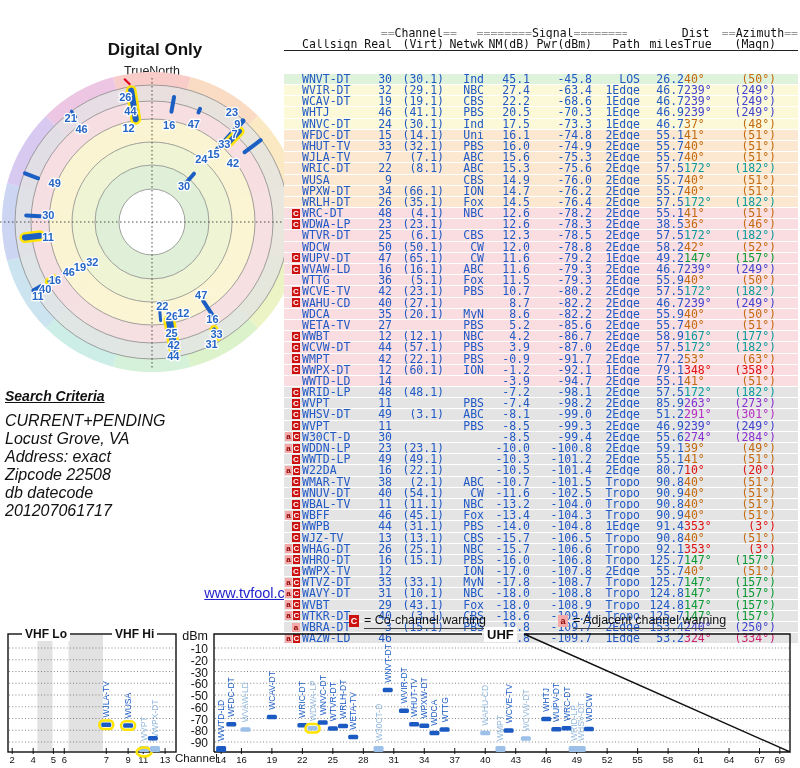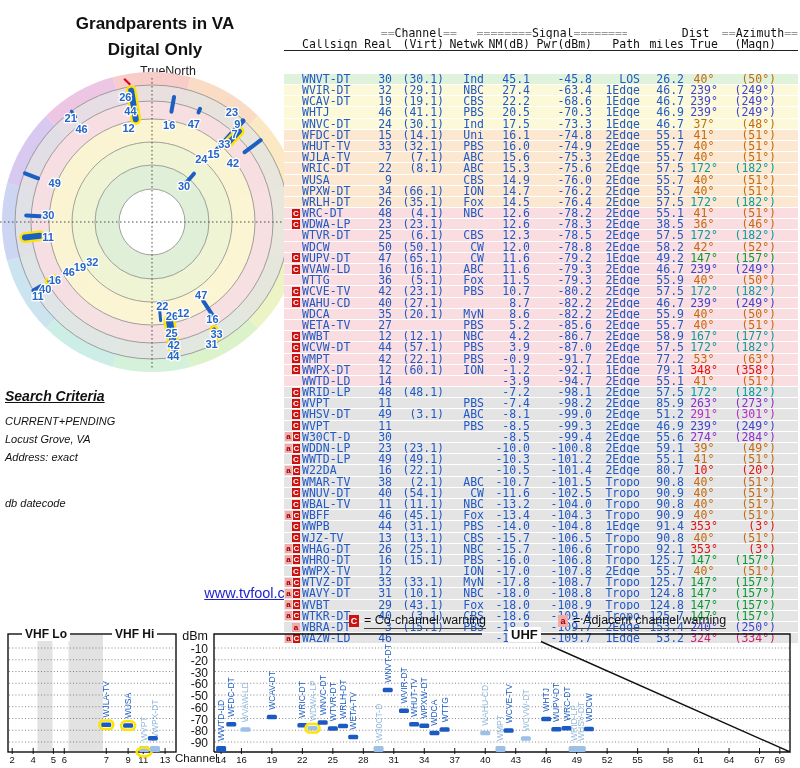--- a/index.html
+++ b/index.html
@@ -4,22 +4,22 @@
 <style>
   html,body{margin:0;padding:0;background:#fff;}
   #page{position:relative;width:800px;height:768px;background:#fff;overflow:hidden;
         font-family:"Liberation Sans",sans-serif;color:#111;}
   .abs{position:absolute;}
   
   #title1,#title2{width:300px;text-align:center;font-weight:bold;font-size:17px;}
   #north{width:304px;text-align:center;font-size:12.5px;color:#222;}
   #search{width:300px;text-align:left;font-style:italic;}
   #search h3{margin:0 0 8px 0;font-size:14px;text-decoration:underline;}
-  #search .ln{font-size:11px;line-height:18px;}
-  #dcode{margin-top:28px;}
+  #search .ln{font-size:16px;line-height:18px;}
+  #dcode{}
   #tvflink{width:300px;text-align:right;font-size:14.5px;}
   #tvflink a{color:#2222cc;text-decoration:underline;cursor:pointer;}
   
   #tbl-wrap{left:284px;top:6px;width:514px;font-family:"DejaVu Sans Mono",monospace;
             font-size:11.5px;line-height:11.2px;white-space:pre;}
   .hrow{display:flex;height:11px;color:#111;}
   .hrow .eq{color:#999;}
   .row{display:flex;height:11.2px;border-bottom:1px solid #fff;box-sizing:border-box;}
   .c{display:inline-block;overflow:hidden;}
   .warn{width:16px;display:flex;justify-content:flex-end;align-items:center;}
@@ -28,43 +28,42 @@
   .wa{background:#f5a9a9;color:#8b0000;}
   .wc{background:#cc1111;color:#fff;}
   .call{width:62px;text-align:left;padding-left:2px;color:#2159c5;}
   .real{width:28px;text-align:right;color:#2159c5;}
   .virt{width:52px;text-align:right;color:#2159c5;}
   .net{width:40px;text-align:right;color:#2159c5;}
   .nm{width:46px;text-align:right;color:#2159c5;}
   .pwr{width:62px;text-align:right;color:#2159c5;}
   .path{width:48px;text-align:right;color:#2159c5;}
   .mi{width:44px;text-align:right;color:#2159c5;}
-  .tru{width:40px;text-align:center;}
+  .tru{width:40px;text-align:left;}
   .mag{width:52px;text-align:right;}
   .b-green{background:#def2dc;} .b-yellow{background:#fbf9d8;}
   .b-peach{background:#fce8d0;} .b-pink{background:#fadde0;} .b-gray{background:#e4e4e4;}
   #hunderline{border-bottom:1.2px solid #222;height:0;}
   
   .lgbox{width:10px;height:12px;font-size:9px;font-weight:bold;text-align:center;line-height:12px;}
   .lgtext{font-size:12.5px;border-bottom:1px solid #444;padding-bottom:1px;}
   
   .chart-label{background:#fff;font-weight:bold;font-size:12px;padding:0 3px;}
   #uhf-label{font-size:13px;}
   #dbm-scale div{height:11.75px;width:30px;text-align:right;font-size:12px;}
   #dbm-title{font-size:12.5px;width:30px;text-align:right;}
   #channel-label{font-size:11.5px;}
 </style>
 </head>
 <body>
 
 <div id="page">
 
-  <div id="title1" class="abs" style="left:5px;top:14px;">Grandparents in VA</div>
   <div id="title2" class="abs" style="left:5px;top:40px;">Digital Only</div>
-  <div id="north" class="abs" style="left:16px;top:64px;">TrueNorth</div>
+  <div id="north" class="abs" style="left:0px;top:64px;">TrueNorth</div>
   <svg id="radar" class="abs" style="left:0px;top:58px;" width="304" height="320">
       <path d="M152 164 L113.2 19.1 A150 150 0 0 1 190.8 19.1 Z" fill="#f8cdc9"></path>
       <path d="M152 164 L190.8 19.1 A150 150 0 0 1 258.1 57.9 Z" fill="#f9dcc3"></path>
       <path d="M152 164 L258.1 57.9 A150 150 0 0 1 296.9 125.2 Z" fill="#fae9c3"></path>
       <path d="M152 164 L296.9 125.2 A150 150 0 0 1 296.9 202.8 Z" fill="#f7f0c2"></path>
       <path d="M152 164 L296.9 202.8 A150 150 0 0 1 258.1 270.1 Z" fill="#ecf3c4"></path>
       <path d="M152 164 L258.1 270.1 A150 150 0 0 1 190.8 308.9 Z" fill="#dcf2cb"></path>
       <path d="M152 164 L190.8 308.9 A150 150 0 0 1 113.2 308.9 Z" fill="#d5f1da"></path>
       <path d="M152 164 L113.2 308.9 A150 150 0 0 1 45.9 270.1 Z" fill="#cdeee6"></path>
       <path d="M152 164 L45.9 270.1 A150 150 0 0 1 7.1 202.8 Z" fill="#cbe4f0"></path>
@@ -138,23 +137,25 @@
       <text x="216.5" y="279.7172770881926" text-anchor="middle" font-size="11" font-weight="bold" fill="#2565c5" stroke="#ffffff" stroke-width="2.5" paint-order="stroke" font-family="&quot;Liberation Sans&quot;,sans-serif">33</text>
       <text x="211.6184759633145" y="290.23599029668674" text-anchor="middle" font-size="11" font-weight="bold" fill="#2565c5" stroke="#ffffff" stroke-width="2.5" paint-order="stroke" font-family="&quot;Liberation Sans&quot;,sans-serif">31</text>
     </svg>
 
   <div id="search" class="abs" style="left:5px;top:388px;">
     <h3>Search Criteria</h3>
     <div id="search-lines">
         <div class="ln">CURRENT+PENDING</div>
         <div class="ln">Locust Grove, VA</div>
         <div class="ln">Address: exact</div>
+        <div class="ln">Zipcode 22508</div>
       </div>
     <div id="dcode">
         <div class="ln">db datecode</div>
+        <div class="ln">201207061717</div>
       </div>
   </div>
 
   <div id="tvflink" class="abs" style="left:5px;top:585px;">
     <a>www.tvfool.com</a>
   </div>
 
   <div id="tbl-wrap" class="abs">
     <div id="tbl-head"><div class="hrow"><span class="c warn"></span><span class="c call"></span><span class="c" style="width: 120px; text-align: center;"><span class="eq">==</span>Channel<span class="eq">==</span></span><span class="c" style="width: 156px; text-align: center;"><span class="eq">========</span>Signal<span class="eq">========</span></span><span class="c" style="width: 86px; text-align: right;">Dist</span><span class="c" style="width: 92px; text-align: right;"><span class="eq">==</span>Azimuth<span class="eq">==</span></span></div><div class="hrow"><span class="c warn"></span><span class="c call" style="color: rgb(17, 17, 17);">Callsign</span><span class="c real" style="color: rgb(17, 17, 17);">Real</span><span class="c virt" style="color: rgb(17, 17, 17);">(Virt)</span><span class="c net" style="color: rgb(17, 17, 17);">Netwk</span><span class="c nm" style="color: rgb(17, 17, 17);">NM(dB)</span><span class="c pwr" style="color: rgb(17, 17, 17);">Pwr(dBm)</span><span class="c path" style="color: rgb(17, 17, 17);">Path</span><span class="c mi" style="color: rgb(17, 17, 17);">miles</span><span class="c tru" style="color: rgb(17, 17, 17);">True</span><span class="c mag" style="color: rgb(17, 17, 17);">(Magn)</span></div><div id="hunderline"></div></div>
     <div id="tbl"><div class="row b-green"><span class="c warn"></span><span class="c call">WNVT-DT</span><span class="c real">30</span><span class="c virt">(30.1)</span><span class="c net">Ind</span><span class="c nm">45.1</span><span class="c pwr">-45.8</span><span class="c path">LOS</span><span class="c mi">26.2</span><span class="c tru" style="color: rgb(196, 106, 16);">40°</span><span class="c mag" style="color: rgb(196, 106, 16);">(50°)</span></div><div class="row b-yellow"><span class="c warn"></span><span class="c call">WVIR-DT</span><span class="c real">32</span><span class="c virt">(29.1)</span><span class="c net">NBC</span><span class="c nm">27.4</span><span class="c pwr">-63.4</span><span class="c path">1Edge</span><span class="c mi">46.7</span><span class="c tru" style="color: rgb(67, 67, 207);">239°</span><span class="c mag" style="color: rgb(67, 67, 207);">(249°)</span></div><div class="row b-yellow"><span class="c warn"></span><span class="c call">WCAV-DT</span><span class="c real">19</span><span class="c virt">(19.1)</span><span class="c net">CBS</span><span class="c nm">22.2</span><span class="c pwr">-68.6</span><span class="c path">1Edge</span><span class="c mi">46.7</span><span class="c tru" style="color: rgb(67, 67, 207);">239°</span><span class="c mag" style="color: rgb(67, 67, 207);">(249°)</span></div><div class="row b-yellow"><span class="c warn"></span><span class="c call">WHTJ</span><span class="c real">46</span><span class="c virt">(41.1)</span><span class="c net">PBS</span><span class="c nm">20.5</span><span class="c pwr">-70.3</span><span class="c path">1Edge</span><span class="c mi">46.9</span><span class="c tru" style="color: rgb(67, 67, 207);">239°</span><span class="c mag" style="color: rgb(67, 67, 207);">(249°)</span></div><div class="row b-yellow"><span class="c warn"></span><span class="c call">WNVC-DT</span><span class="c real">24</span><span class="c virt">(30.1)</span><span class="c net">Ind</span><span class="c nm">17.5</span><span class="c pwr">-73.3</span><span class="c path">1Edge</span><span class="c mi">46.7</span><span class="c tru" style="color: rgb(196, 106, 16);">37°</span><span class="c mag" style="color: rgb(196, 106, 16);">(48°)</span></div><div class="row b-peach"><span class="c warn"></span><span class="c call">WFDC-DT</span><span class="c real">15</span><span class="c virt">(14.1)</span><span class="c net">Uni</span><span class="c nm">16.1</span><span class="c pwr">-74.8</span><span class="c path">2Edge</span><span class="c mi">55.1</span><span class="c tru" style="color: rgb(196, 106, 16);">41°</span><span class="c mag" style="color: rgb(196, 106, 16);">(51°)</span></div><div class="row b-peach"><span class="c warn"></span><span class="c call">WHUT-TV</span><span class="c real">33</span><span class="c virt">(32.1)</span><span class="c net">PBS</span><span class="c nm">16.0</span><span class="c pwr">-74.9</span><span class="c path">2Edge</span><span class="c mi">55.7</span><span class="c tru" style="color: rgb(196, 106, 16);">40°</span><span class="c mag" style="color: rgb(196, 106, 16);">(51°)</span></div><div class="row b-peach"><span class="c warn"></span><span class="c call">WJLA-TV</span><span class="c real">7</span><span class="c virt">(7.1)</span><span class="c net">ABC</span><span class="c nm">15.6</span><span class="c pwr">-75.3</span><span class="c path">2Edge</span><span class="c mi">55.7</span><span class="c tru" style="color: rgb(196, 106, 16);">40°</span><span class="c mag" style="color: rgb(196, 106, 16);">(51°)</span></div><div class="row b-peach"><span class="c warn"></span><span class="c call">WRIC-DT</span><span class="c real">22</span><span class="c virt">(8.1)</span><span class="c net">ABC</span><span class="c nm">15.3</span><span class="c pwr">-75.6</span><span class="c path">2Edge</span><span class="c mi">57.5</span><span class="c tru" style="color: rgb(11, 155, 155);">172°</span><span class="c mag" style="color: rgb(11, 155, 155);">(182°)</span></div><div class="row b-peach"><span class="c warn"></span><span class="c call">WUSA</span><span class="c real">9</span><span class="c virt"></span><span class="c net">CBS</span><span class="c nm">14.9</span><span class="c pwr">-76.0</span><span class="c path">2Edge</span><span class="c mi">55.7</span><span class="c tru" style="color: rgb(196, 106, 16);">40°</span><span class="c mag" style="color: rgb(196, 106, 16);">(51°)</span></div><div class="row b-peach"><span class="c warn"></span><span class="c call">WPXW-DT</span><span class="c real">34</span><span class="c virt">(66.1)</span><span class="c net">ION</span><span class="c nm">14.7</span><span class="c pwr">-76.2</span><span class="c path">2Edge</span><span class="c mi">55.7</span><span class="c tru" style="color: rgb(196, 106, 16);">40°</span><span class="c mag" style="color: rgb(196, 106, 16);">(51°)</span></div><div class="row b-peach"><span class="c warn"></span><span class="c call">WRLH-DT</span><span class="c real">26</span><span class="c virt">(35.1)</span><span class="c net">Fox</span><span class="c nm">14.5</span><span class="c pwr">-76.4</span><span class="c path">2Edge</span><span class="c mi">57.5</span><span class="c tru" style="color: rgb(11, 155, 155);">172°</span><span class="c mag" style="color: rgb(11, 155, 155);">(182°)</span></div><div class="row b-pink"><span class="c warn"><span class="wc">C</span></span><span class="c call">WRC-DT</span><span class="c real">48</span><span class="c virt">(4.1)</span><span class="c net">NBC</span><span class="c nm">12.6</span><span class="c pwr">-78.2</span><span class="c path">2Edge</span><span class="c mi">55.1</span><span class="c tru" style="color: rgb(196, 106, 16);">41°</span><span class="c mag" style="color: rgb(196, 106, 16);">(51°)</span></div><div class="row b-pink"><span class="c warn"><span class="wc">C</span></span><span class="c call">WDWA-LP</span><span class="c real">23</span><span class="c virt">(23.1)</span><span class="c net"></span><span class="c nm">12.6</span><span class="c pwr">-78.3</span><span class="c path">2Edge</span><span class="c mi">38.5</span><span class="c tru" style="color: rgb(196, 106, 16);">36°</span><span class="c mag" style="color: rgb(196, 106, 16);">(46°)</span></div><div class="row b-pink"><span class="c warn"></span><span class="c call">WTVR-DT</span><span class="c real">25</span><span class="c virt">(6.1)</span><span class="c net">CBS</span><span class="c nm">12.3</span><span class="c pwr">-78.5</span><span class="c path">2Edge</span><span class="c mi">57.5</span><span class="c tru" style="color: rgb(11, 155, 155);">172°</span><span class="c mag" style="color: rgb(11, 155, 155);">(182°)</span></div><div class="row b-pink"><span class="c warn"></span><span class="c call">WDCW</span><span class="c real">50</span><span class="c virt">(50.1)</span><span class="c net">CW</span><span class="c nm">12.0</span><span class="c pwr">-78.8</span><span class="c path">2Edge</span><span class="c mi">58.2</span><span class="c tru" style="color: rgb(196, 106, 16);">42°</span><span class="c mag" style="color: rgb(196, 106, 16);">(52°)</span></div><div class="row b-pink"><span class="c warn"><span class="wc">C</span></span><span class="c call">WUPV-DT</span><span class="c real">47</span><span class="c virt">(65.1)</span><span class="c net">CW</span><span class="c nm">11.6</span><span class="c pwr">-79.2</span><span class="c path">1Edge</span><span class="c mi">49.2</span><span class="c tru" style="color: rgb(11, 154, 53);">147°</span><span class="c mag" style="color: rgb(11, 154, 53);">(157°)</span></div><div class="row b-pink"><span class="c warn"><span class="wc">C</span></span><span class="c call">WVAW-LD</span><span class="c real">16</span><span class="c virt">(16.1)</span><span class="c net">ABC</span><span class="c nm">11.6</span><span class="c pwr">-79.3</span><span class="c path">2Edge</span><span class="c mi">46.7</span><span class="c tru" style="color: rgb(67, 67, 207);">239°</span><span class="c mag" style="color: rgb(67, 67, 207);">(249°)</span></div><div class="row b-pink"><span class="c warn"></span><span class="c call">WTTG</span><span class="c real">36</span><span class="c virt">(5.1)</span><span class="c net">Fox</span><span class="c nm">11.5</span><span class="c pwr">-79.3</span><span class="c path">2Edge</span><span class="c mi">55.9</span><span class="c tru" style="color: rgb(196, 106, 16);">40°</span><span class="c mag" style="color: rgb(196, 106, 16);">(50°)</span></div><div class="row b-pink"><span class="c warn"><span class="wc">C</span></span><span class="c call">WCVE-TV</span><span class="c real">42</span><span class="c virt">(23.1)</span><span class="c net">PBS</span><span class="c nm">10.7</span><span class="c pwr">-80.2</span><span class="c path">2Edge</span><span class="c mi">57.5</span><span class="c tru" style="color: rgb(11, 155, 155);">172°</span><span class="c mag" style="color: rgb(11, 155, 155);">(182°)</span></div><div class="row b-pink"><span class="c warn"><span class="wc">C</span></span><span class="c call">WAHU-CD</span><span class="c real">40</span><span class="c virt">(27.1)</span><span class="c net"></span><span class="c nm">8.7</span><span class="c pwr">-82.2</span><span class="c path">2Edge</span><span class="c mi">46.7</span><span class="c tru" style="color: rgb(67, 67, 207);">239°</span><span class="c mag" style="color: rgb(67, 67, 207);">(249°)</span></div><div class="row b-pink"><span class="c warn"></span><span class="c call">WDCA</span><span class="c real">35</span><span class="c virt">(20.1)</span><span class="c net">MyN</span><span class="c nm">8.6</span><span class="c pwr">-82.2</span><span class="c path">2Edge</span><span class="c mi">55.9</span><span class="c tru" style="color: rgb(196, 106, 16);">40°</span><span class="c mag" style="color: rgb(196, 106, 16);">(50°)</span></div><div class="row b-pink"><span class="c warn"></span><span class="c call">WETA-TV</span><span class="c real">27</span><span class="c virt"></span><span class="c net">PBS</span><span class="c nm">5.2</span><span class="c pwr">-85.6</span><span class="c path">2Edge</span><span class="c mi">55.7</span><span class="c tru" style="color: rgb(196, 106, 16);">40°</span><span class="c mag" style="color: rgb(196, 106, 16);">(51°)</span></div><div class="row b-pink"><span class="c warn"><span class="wc">C</span></span><span class="c call">WWBT</span><span class="c real">12</span><span class="c virt">(12.1)</span><span class="c net">NBC</span><span class="c nm">4.2</span><span class="c pwr">-86.7</span><span class="c path">2Edge</span><span class="c mi">58.9</span><span class="c tru" style="color: rgb(11, 155, 155);">167°</span><span class="c mag" style="color: rgb(11, 155, 155);">(177°)</span></div><div class="row b-pink"><span class="c warn"><span class="wc">C</span></span><span class="c call">WCVW-DT</span><span class="c real">44</span><span class="c virt">(57.1)</span><span class="c net">PBS</span><span class="c nm">3.9</span><span class="c pwr">-87.0</span><span class="c path">2Edge</span><span class="c mi">57.5</span><span class="c tru" style="color: rgb(11, 155, 155);">172°</span><span class="c mag" style="color: rgb(11, 155, 155);">(182°)</span></div><div class="row b-pink"><span class="c warn"><span class="wc">C</span></span><span class="c call">WMPT</span><span class="c real">42</span><span class="c virt">(22.1)</span><span class="c net">PBS</span><span class="c nm">-0.9</span><span class="c pwr">-91.7</span><span class="c path">2Edge</span><span class="c mi">77.2</span><span class="c tru" style="color: rgb(196, 106, 16);">53°</span><span class="c mag" style="color: rgb(196, 106, 16);">(63°)</span></div><div class="row b-pink"><span class="c warn"><span class="wc">C</span></span><span class="c call">WWPX-DT</span><span class="c real">12</span><span class="c virt">(60.1)</span><span class="c net">ION</span><span class="c nm">-1.2</span><span class="c pwr">-92.1</span><span class="c path">1Edge</span><span class="c mi">79.1</span><span class="c tru" style="color: rgb(224, 18, 18);">348°</span><span class="c mag" style="color: rgb(224, 18, 18);">(358°)</span></div><div class="row b-pink"><span class="c warn"></span><span class="c call">WWTD-LD</span><span class="c real">14</span><span class="c virt"></span><span class="c net"></span><span class="c nm">-3.9</span><span class="c pwr">-94.7</span><span class="c path">2Edge</span><span class="c mi">55.1</span><span class="c tru" style="color: rgb(196, 106, 16);">41°</span><span class="c mag" style="color: rgb(196, 106, 16);">(51°)</span></div><div class="row b-gray"><span class="c warn"><span class="wc">C</span></span><span class="c call">WRID-LP</span><span class="c real">48</span><span class="c virt">(48.1)</span><span class="c net"></span><span class="c nm">-7.2</span><span class="c pwr">-98.1</span><span class="c path">2Edge</span><span class="c mi">57.5</span><span class="c tru" style="color: rgb(11, 155, 155);">172°</span><span class="c mag" style="color: rgb(11, 155, 155);">(182°)</span></div><div class="row b-gray"><span class="c warn"><span class="wc">C</span></span><span class="c call">WVPT</span><span class="c real">11</span><span class="c virt"></span><span class="c net">PBS</span><span class="c nm">-7.4</span><span class="c pwr">-98.2</span><span class="c path">2Edge</span><span class="c mi">85.9</span><span class="c tru" style="color: rgb(138, 47, 208);">263°</span><span class="c mag" style="color: rgb(138, 47, 208);">(273°)</span></div><div class="row b-gray"><span class="c warn"><span class="wc">C</span></span><span class="c call">WHSV-DT</span><span class="c real">49</span><span class="c virt">(3.1)</span><span class="c net">ABC</span><span class="c nm">-8.1</span><span class="c pwr">-99.0</span><span class="c path">2Edge</span><span class="c mi">51.2</span><span class="c tru" style="color: rgb(182, 44, 196);">291°</span><span class="c mag" style="color: rgb(182, 44, 196);">(301°)</span></div><div class="row b-gray"><span class="c warn"><span class="wc">C</span></span><span class="c call">WVPT</span><span class="c real">11</span><span class="c virt"></span><span class="c net">PBS</span><span class="c nm">-8.5</span><span class="c pwr">-99.3</span><span class="c path">2Edge</span><span class="c mi">46.9</span><span class="c tru" style="color: rgb(67, 67, 207);">239°</span><span class="c mag" style="color: rgb(67, 67, 207);">(249°)</span></div><div class="row b-gray"><span class="c warn"><span class="wa">a</span><span class="wc">C</span></span><span class="c call">W30CT-D</span><span class="c real">30</span><span class="c virt"></span><span class="c net"></span><span class="c nm">-8.5</span><span class="c pwr">-99.4</span><span class="c path">2Edge</span><span class="c mi">55.6</span><span class="c tru" style="color: rgb(138, 47, 208);">274°</span><span class="c mag" style="color: rgb(138, 47, 208);">(284°)</span></div><div class="row b-gray"><span class="c warn"><span class="wa">a</span><span class="wc">C</span></span><span class="c call">WDDN-LP</span><span class="c real">23</span><span class="c virt">(23.1)</span><span class="c net"></span><span class="c nm">-10.0</span><span class="c pwr">-100.8</span><span class="c path">2Edge</span><span class="c mi">59.1</span><span class="c tru" style="color: rgb(196, 106, 16);">39°</span><span class="c mag" style="color: rgb(196, 106, 16);">(49°)</span></div><div class="row b-gray"><span class="c warn"><span class="wc">C</span></span><span class="c call">WWTD-LP</span><span class="c real">49</span><span class="c virt">(49.1)</span><span class="c net"></span><span class="c nm">-10.3</span><span class="c pwr">-101.2</span><span class="c path">2Edge</span><span class="c mi">55.1</span><span class="c tru" style="color: rgb(196, 106, 16);">41°</span><span class="c mag" style="color: rgb(196, 106, 16);">(51°)</span></div><div class="row b-gray"><span class="c warn"><span class="wa">a</span><span class="wc">C</span></span><span class="c call">W22DA</span><span class="c real">16</span><span class="c virt">(22.1)</span><span class="c net"></span><span class="c nm">-10.5</span><span class="c pwr">-101.4</span><span class="c path">2Edge</span><span class="c mi">80.7</span><span class="c tru" style="color: rgb(224, 18, 18);">10°</span><span class="c mag" style="color: rgb(224, 18, 18);">(20°)</span></div><div class="row b-gray"><span class="c warn"><span class="wc">C</span></span><span class="c call">WMAR-TV</span><span class="c real">38</span><span class="c virt">(2.1)</span><span class="c net">ABC</span><span class="c nm">-10.7</span><span class="c pwr">-101.5</span><span class="c path">Tropo</span><span class="c mi">90.8</span><span class="c tru" style="color: rgb(196, 106, 16);">40°</span><span class="c mag" style="color: rgb(196, 106, 16);">(51°)</span></div><div class="row b-gray"><span class="c warn"><span class="wc">C</span></span><span class="c call">WNUV-DT</span><span class="c real">40</span><span class="c virt">(54.1)</span><span class="c net">CW</span><span class="c nm">-11.6</span><span class="c pwr">-102.5</span><span class="c path">Tropo</span><span class="c mi">90.9</span><span class="c tru" style="color: rgb(196, 106, 16);">40°</span><span class="c mag" style="color: rgb(196, 106, 16);">(51°)</span></div><div class="row b-gray"><span class="c warn"><span class="wc">C</span></span><span class="c call">WBAL-TV</span><span class="c real">11</span><span class="c virt">(11.1)</span><span class="c net">NBC</span><span class="c nm">-13.2</span><span class="c pwr">-104.0</span><span class="c path">Tropo</span><span class="c mi">90.8</span><span class="c tru" style="color: rgb(196, 106, 16);">40°</span><span class="c mag" style="color: rgb(196, 106, 16);">(51°)</span></div><div class="row b-gray"><span class="c warn"><span class="wa">a</span><span class="wc">C</span></span><span class="c call">WBFF</span><span class="c real">46</span><span class="c virt">(45.1)</span><span class="c net">Fox</span><span class="c nm">-13.4</span><span class="c pwr">-104.3</span><span class="c path">Tropo</span><span class="c mi">90.9</span><span class="c tru" style="color: rgb(196, 106, 16);">40°</span><span class="c mag" style="color: rgb(196, 106, 16);">(51°)</span></div><div class="row b-gray"><span class="c warn"><span class="wc">C</span></span><span class="c call">WWPB</span><span class="c real">44</span><span class="c virt">(31.1)</span><span class="c net">PBS</span><span class="c nm">-14.0</span><span class="c pwr">-104.8</span><span class="c path">1Edge</span><span class="c mi">91.4</span><span class="c tru" style="color: rgb(224, 18, 18);">353°</span><span class="c mag" style="color: rgb(224, 18, 18);">(3°)</span></div><div class="row b-gray"><span class="c warn"><span class="wc">C</span></span><span class="c call">WJZ-TV</span><span class="c real">13</span><span class="c virt">(13.1)</span><span class="c net">CBS</span><span class="c nm">-15.7</span><span class="c pwr">-106.5</span><span class="c path">Tropo</span><span class="c mi">90.8</span><span class="c tru" style="color: rgb(196, 106, 16);">40°</span><span class="c mag" style="color: rgb(196, 106, 16);">(51°)</span></div><div class="row b-gray"><span class="c warn"><span class="wa">a</span><span class="wc">C</span></span><span class="c call">WHAG-DT</span><span class="c real">26</span><span class="c virt">(25.1)</span><span class="c net">NBC</span><span class="c nm">-15.7</span><span class="c pwr">-106.6</span><span class="c path">Tropo</span><span class="c mi">92.1</span><span class="c tru" style="color: rgb(224, 18, 18);">353°</span><span class="c mag" style="color: rgb(224, 18, 18);">(3°)</span></div><div class="row b-gray"><span class="c warn"><span class="wa">a</span><span class="wc">C</span></span><span class="c call">WHRO-DT</span><span class="c real">16</span><span class="c virt">(15.1)</span><span class="c net">PBS</span><span class="c nm">-16.0</span><span class="c pwr">-106.8</span><span class="c path">Tropo</span><span class="c mi">125.7</span><span class="c tru" style="color: rgb(11, 154, 53);">147°</span><span class="c mag" style="color: rgb(11, 154, 53);">(157°)</span></div><div class="row b-gray"><span class="c warn"><span class="wc">C</span></span><span class="c call">WWPX-TV</span><span class="c real">12</span><span class="c virt"></span><span class="c net">ION</span><span class="c nm">-17.0</span><span class="c pwr">-107.8</span><span class="c path">2Edge</span><span class="c mi">55.7</span><span class="c tru" style="color: rgb(196, 106, 16);">40°</span><span class="c mag" style="color: rgb(196, 106, 16);">(51°)</span></div><div class="row b-gray"><span class="c warn"><span class="wa">a</span><span class="wc">C</span></span><span class="c call">WTVZ-DT</span><span class="c real">33</span><span class="c virt">(33.1)</span><span class="c net">MyN</span><span class="c nm">-17.8</span><span class="c pwr">-108.7</span><span class="c path">Tropo</span><span class="c mi">125.7</span><span class="c tru" style="color: rgb(11, 154, 53);">147°</span><span class="c mag" style="color: rgb(11, 154, 53);">(157°)</span></div><div class="row b-gray"><span class="c warn"><span class="wa">a</span><span class="wc">C</span></span><span class="c call">WAVY-DT</span><span class="c real">31</span><span class="c virt">(10.1)</span><span class="c net">NBC</span><span class="c nm">-18.0</span><span class="c pwr">-108.8</span><span class="c path">Tropo</span><span class="c mi">124.8</span><span class="c tru" style="color: rgb(11, 154, 53);">147°</span><span class="c mag" style="color: rgb(11, 154, 53);">(157°)</span></div><div class="row b-gray"><span class="c warn"><span class="wa">a</span><span class="wc">C</span></span><span class="c call">WVBT</span><span class="c real">29</span><span class="c virt">(43.1)</span><span class="c net">Fox</span><span class="c nm">-18.0</span><span class="c pwr">-108.9</span><span class="c path">Tropo</span><span class="c mi">124.8</span><span class="c tru" style="color: rgb(11, 154, 53);">147°</span><span class="c mag" style="color: rgb(11, 154, 53);">(157°)</span></div><div class="row b-gray"><span class="c warn"><span class="wa">a</span><span class="wc">C</span></span><span class="c call">WTKR-DT</span><span class="c real">40</span><span class="c virt">(3.1)</span><span class="c net">CBS</span><span class="c nm">-18.6</span><span class="c pwr">-109.4</span><span class="c path">Tropo</span><span class="c mi">125.7</span><span class="c tru" style="color: rgb(11, 154, 53);">147°</span><span class="c mag" style="color: rgb(11, 154, 53);">(157°)</span></div><div class="row b-gray"><span class="c warn"><span class="wa">a</span></span><span class="c call">WBRA-DT</span><span class="c real">3</span><span class="c virt">(15.1)</span><span class="c net">PBS</span><span class="c nm">-18.8</span><span class="c pwr">-109.7</span><span class="c path">2Edge</span><span class="c mi">153.4</span><span class="c tru" style="color: rgb(67, 67, 207);">240°</span><span class="c mag" style="color: rgb(67, 67, 207);">(250°)</span></div><div class="row b-gray"><span class="c warn"><span class="wa">a</span><span class="wc">C</span></span><span class="c call">WAZW-LD</span><span class="c real">46</span><span class="c virt"></span><span class="c net"></span><span class="c nm">-18.8</span><span class="c pwr">-109.7</span><span class="c path">1Edge</span><span class="c mi">53.2</span><span class="c tru" style="color: rgb(207, 32, 112);">324°</span><span class="c mag" style="color: rgb(207, 32, 112);">(334°)</span></div></div>
@@ -310,21 +311,21 @@
       <rect x="356.61904761904765" y="116" width="10" height="6" rx="1.5" fill="#9cc0e8"></rect>
       <text x="0" y="0" transform="rotate(-90 364.61904761904765 111) translate(364.61904761904765 111)" font-size="8.5" fill="#93b8dc" font-family="&quot;Liberation Sans&quot;,sans-serif">WRID-LP</text>
       <rect x="363.7301587301587" y="116" width="10" height="6" rx="1.5" fill="#9cc0e8"></rect>
       <text x="0" y="0" transform="rotate(-90 371.7301587301587 111) translate(371.7301587301587 111)" font-size="8.5" fill="#93b8dc" font-family="&quot;Liberation Sans&quot;,sans-serif">WHSV-DT</text>
       <rect x="371.8571428571429" y="96.64" width="10" height="4.5" rx="1.5" fill="#1a5ac2"></rect>
       <text x="0" y="0" transform="rotate(-90 379.8571428571429 91.64) translate(379.8571428571429 91.64)" font-size="8.5" fill="#1a5ac2" font-family="&quot;Liberation Sans&quot;,sans-serif">WDCW</text>
     </svg>
 
   <div class="abs chart-label" style="left:22px;top:627px;">VHF Lo</div>
   <div class="abs chart-label" style="left:112px;top:627px;">VHF Hi</div>
-  <div class="abs chart-label" id="uhf-label" style="left:508px;top:627px;">UHF</div>
+  <div class="abs chart-label" id="uhf-label" style="left:484px;top:627px;">UHF</div>
 
   <div id="dbm-title" class="abs" style="left:178px;top:629px;">dBm</div>
   <div id="dbm-scale" class="abs" style="left:178px;top:642px;">
       <div>-10</div>
       <div>-20</div>
       <div>-30</div>
       <div>-60</div>
       <div>-50</div>
       <div>-60</div>
       <div>-70</div>

